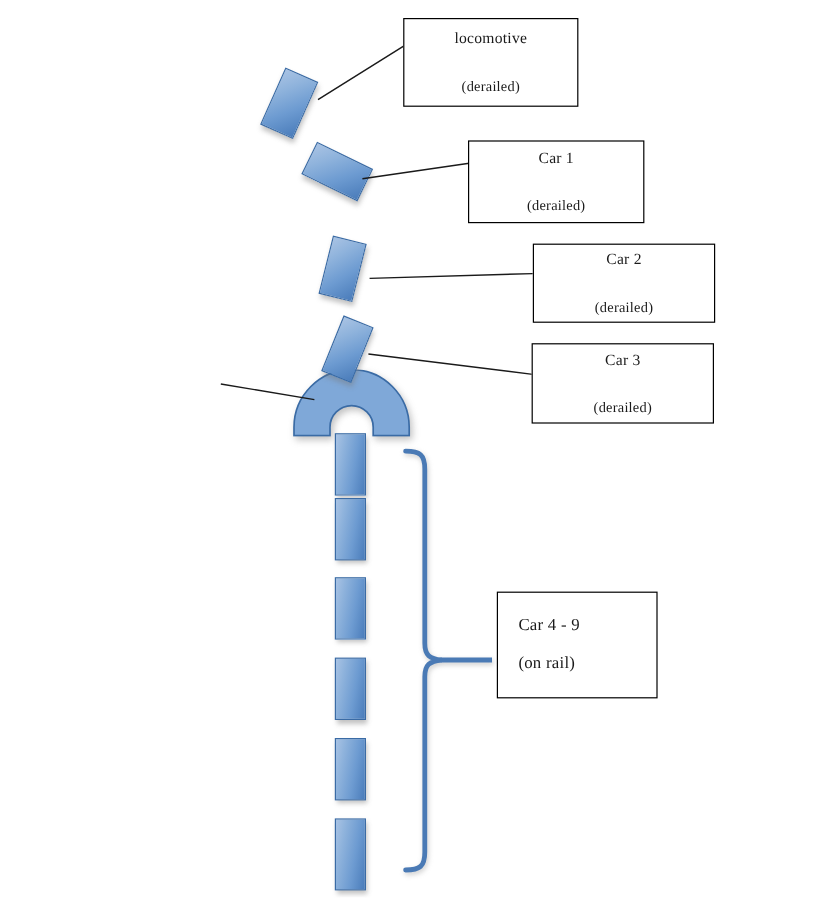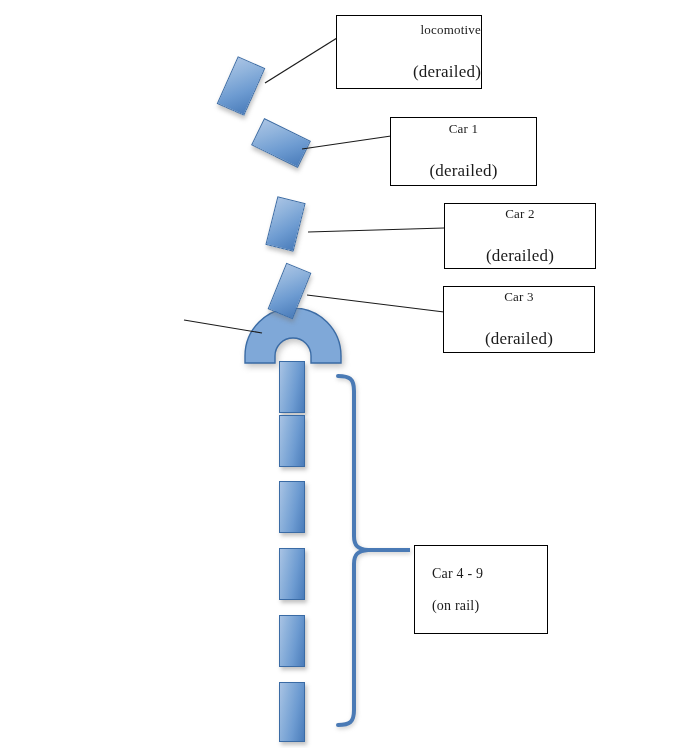--- a/index.html
+++ b/index.html
@@ -36,21 +36,21 @@
     align-items: center;
     color: #1a1a1a;
     z-index: 6;
   }
   .label-box .line-main {
     font-size: 13px;
     line-height: 1.1;
     letter-spacing: 0.2px;
   }
   .label-box .line-sub {
-    font-size: 17px;
+    font-size: 12px;
     line-height: 1.1;
     margin-top: 26px;
     letter-spacing: 0.2px;
   }
   .label-box.single {
     justify-content: center;
   }
   .label-box.leftalign {
     align-items: flex-start;
     padding-left: 17px;
@@ -149,39 +149,39 @@
   <div class="car" style="left:276px; top:266px; width:27px; height:50px;
               transform: rotate(22deg); transform-origin: center center;"></div>
 
   <div class="car vert" style="left:279px; top:361px; width:26px; height:52px;"></div>
   <div class="car vert" style="left:279px; top:415px; width:26px; height:52px;"></div>
   <div class="car vert" style="left:279px; top:481px; width:26px; height:52px;"></div>
   <div class="car vert" style="left:279px; top:548px; width:26px; height:52px;"></div>
   <div class="car vert" style="left:279px; top:615px; width:26px; height:52px;"></div>
   <div class="car vert" style="left:279px; top:682px; width:26px; height:60px;"></div>
 
-  <div class="label-box" style="left:336px; top:15px; width:146px; height:74px;align-items:flex-end;">
+  <div class="label-box" style="left:336px; top:15px; width:146px; height:74px;">
     <span class="line-main">locomotive</span>
     <span class="line-sub">(derailed)</span>
   </div>
 
   <div class="label-box" style="left:390px; top:117px; width:147px; height:69px;">
     <span class="line-main">Car 1</span>
     <span class="line-sub">(derailed)</span>
   </div>
 
   <div class="label-box" style="left:444px; top:203px; width:152px; height:66px;">
     <span class="line-main">Car 2</span>
     <span class="line-sub">(derailed)</span>
   </div>
 
   <div class="label-box" style="left:443px; top:286px; width:152px; height:67px;">
     <span class="line-main">Car 3</span>
     <span class="line-sub">(derailed)</span>
   </div>
 
 
-  <div class="label-box leftalign" style="left:414px; top:545px; width:134px; height:89px;">
+  <div class="label-box leftalign" style="left:414px; top:493px; width:134px; height:89px;">
     <span class="line-main">Car 4 - 9</span>
     <span class="line-sub">(on rail)</span>
   </div>
 
 </div>
 
 </body></html>

